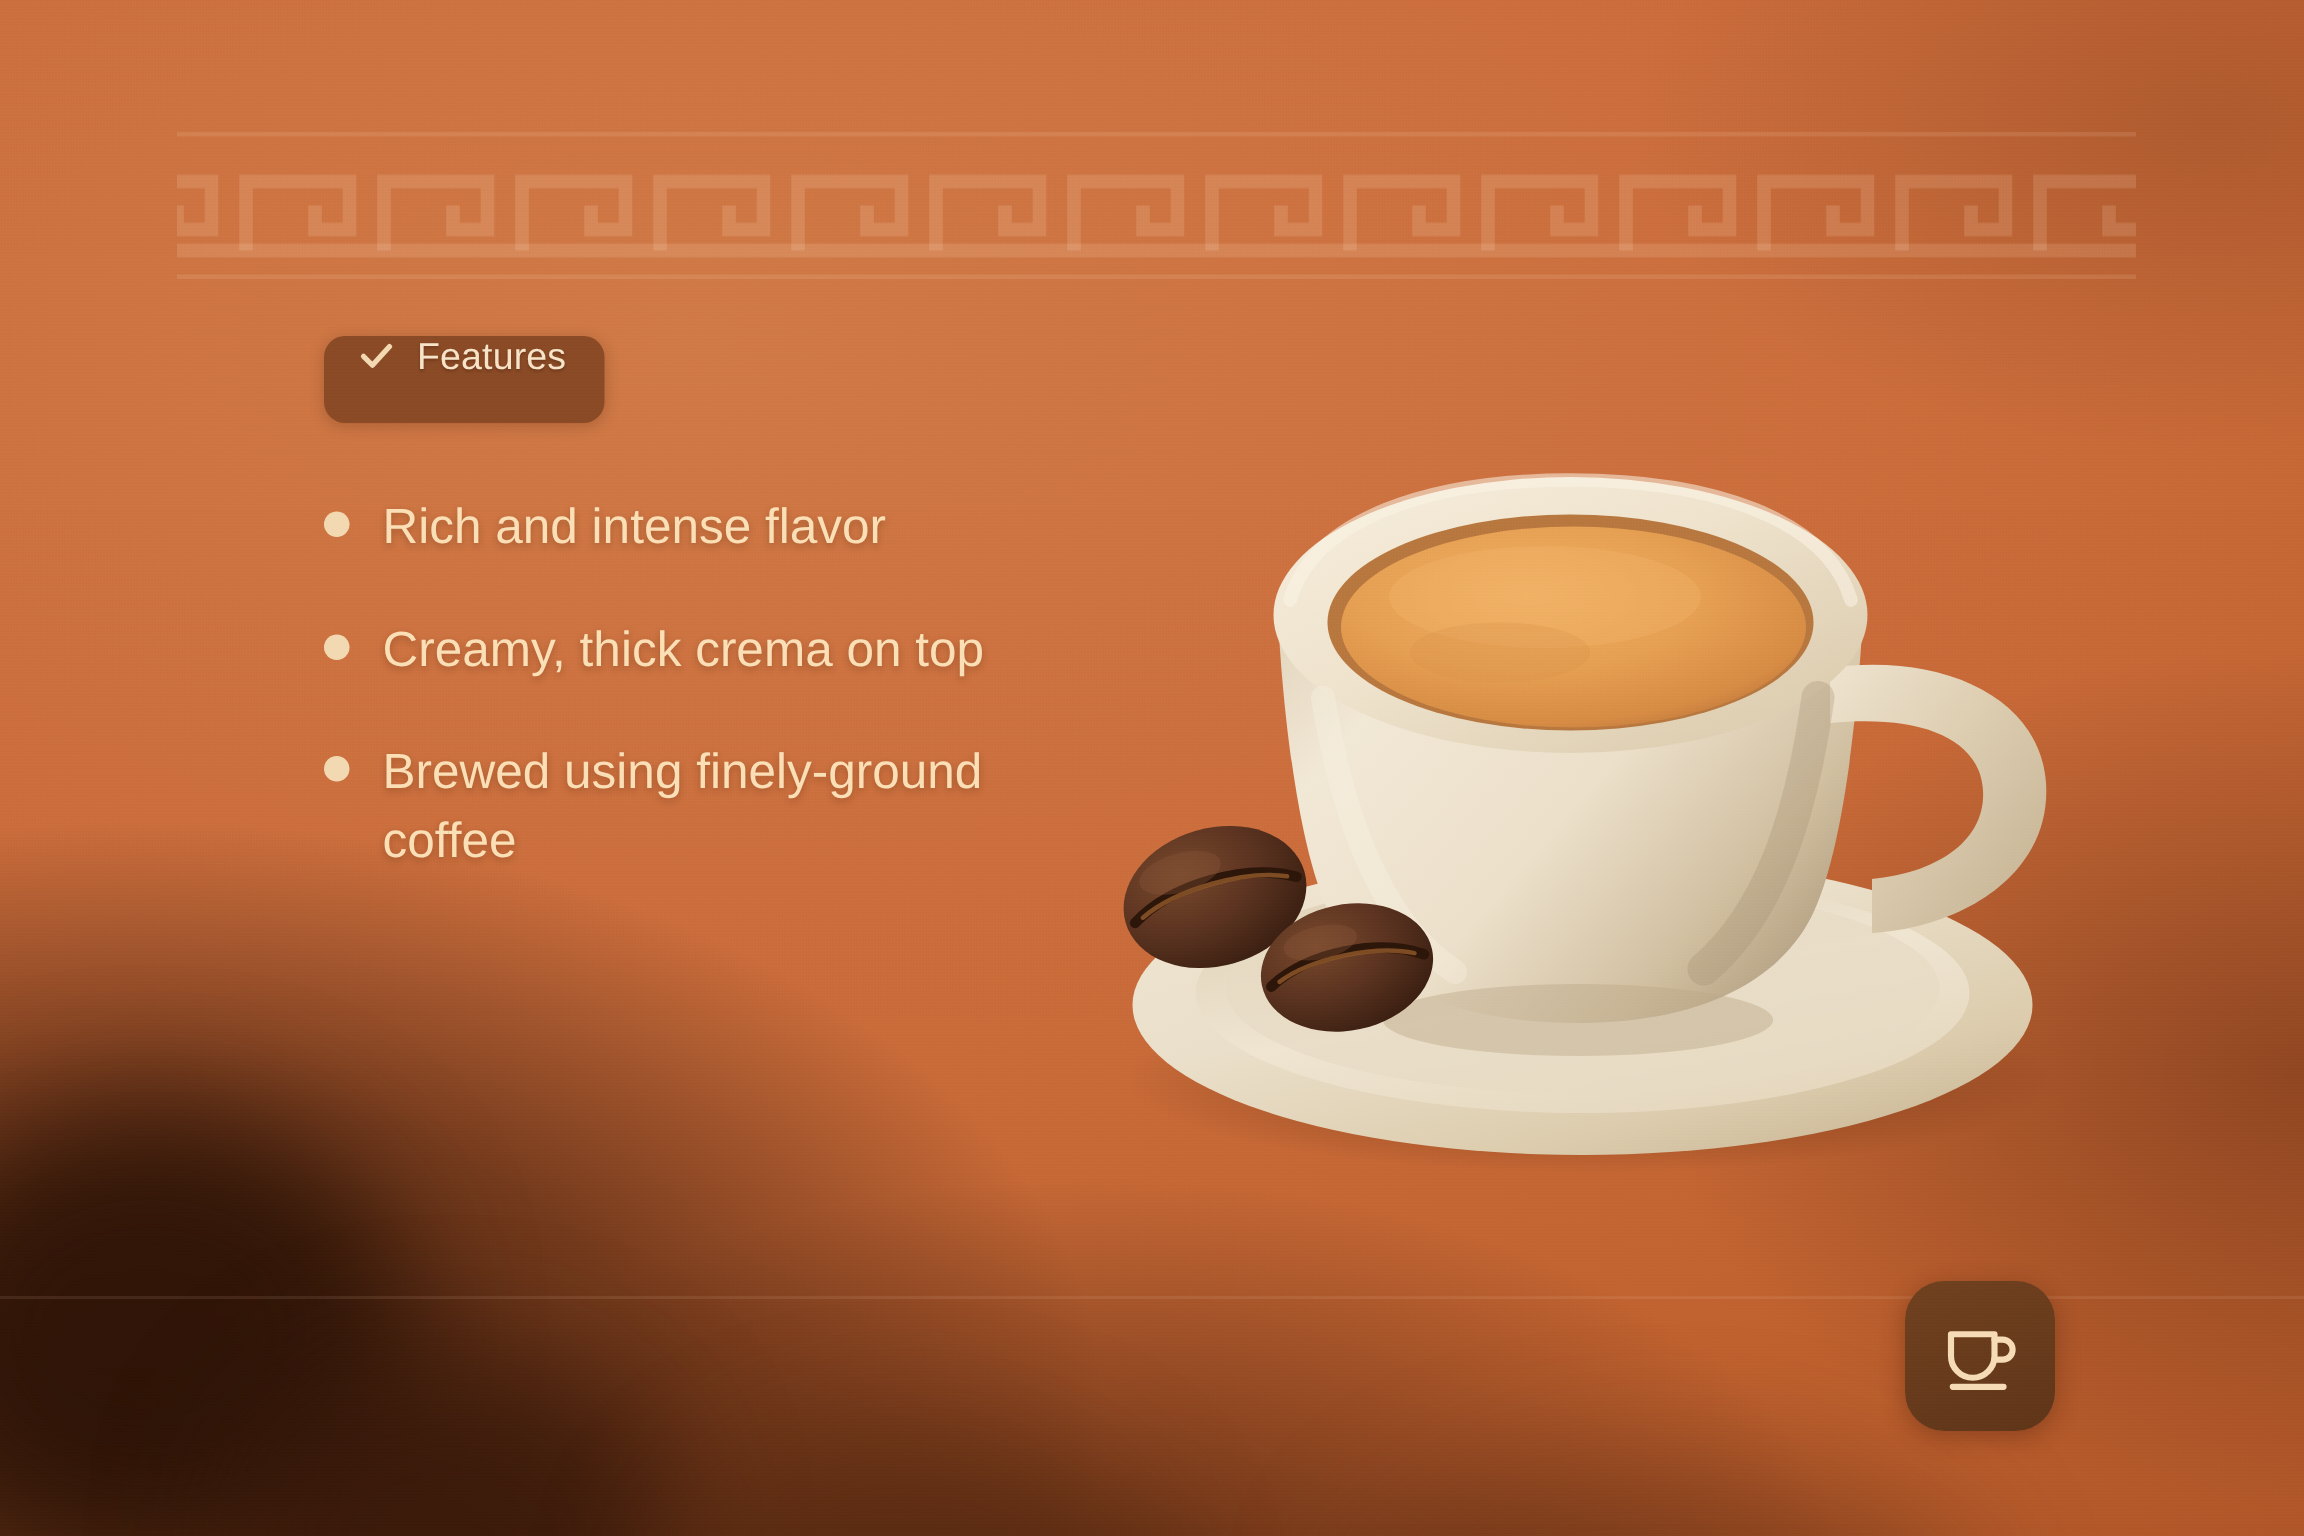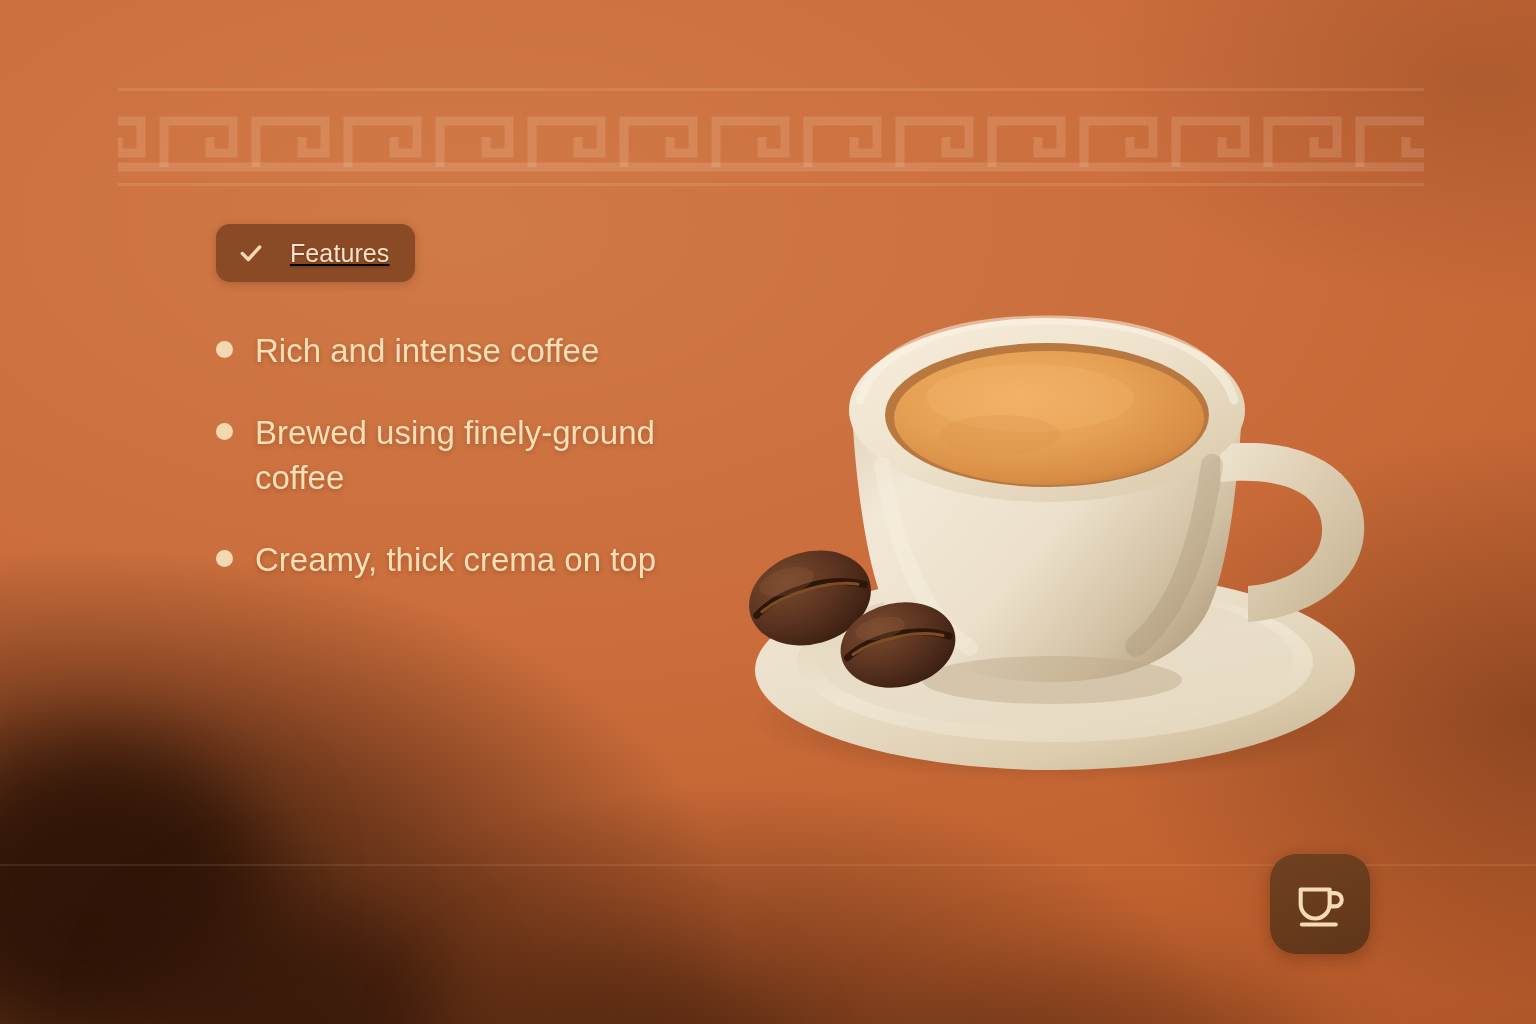--- a/index.html
+++ b/index.html
@@ -74,28 +74,27 @@
   }
 
   
   .content {
     position:absolute;
     left:216px; top:224px;
     width:560px;
   }
 
   .badge {
-    display:inline-flex; align-items:center;
-    gap:26px;
+    display:inline-flex; align-items:flex-start;
+    gap:14px;
     height:58px;
     padding:0 26px 0 22px;
     border-radius:14px;
     background:#8a4a25;
     box-shadow:0 2px 10px rgba(50,20,6,.22);
-    text-decoration:underline;
   }
   .badge-check { display:block; width:26px; height:26px; }
   .badge-label {
     font-size:25px; font-weight:400;
     color:#f6e3c8;
     letter-spacing:.1px;
     text-shadow:0 1px 2px rgba(60,25,8,.35);
   }
 
   .title {
@@ -295,29 +294,29 @@
           <path d="M4 12.5 L9.5 18 L20 6.5" fill="none" stroke="#f3d9b2" stroke-width="3.2" stroke-linecap="round" stroke-linejoin="round"></path>
         </svg>
       </span>
       <span class="badge-label">Features</span>
     </div>
 
 
     <ul class="features">
       <li class="feature-item">
         <span class="feature-dot"></span>
-        <span class="feature-text">Rich and intense coffee</span>
+        <span class="feature-text">Rich and intense flavor</span>
+      </li>
+      <li class="feature-item">
+        <span class="feature-dot"></span>
+        <span class="feature-text">Creamy, thick crema on top</span>
       </li>
       <li class="feature-item">
         <span class="feature-dot"></span>
         <span class="feature-text">Brewed using finely-ground coffee</span>
-      </li>
-      <li class="feature-item">
-        <span class="feature-dot"></span>
-        <span class="feature-text">Creamy, thick crema on top</span>
       </li>
     </ul>
   </div>
 
   <div class="app-icon">
     <span>
       <svg viewBox="0 0 48 48" width="58" height="58" xmlns="http://www.w3.org/2000/svg">
         <g fill="none" stroke="#f5dcb6" stroke-width="3.4" stroke-linecap="round" stroke-linejoin="round">
           <path d="M8 12 H32 V24 A12 12 0 0 1 20 36 A12 12 0 0 1 8 24 Z"></path>
           <path d="M32 15 H36.5 A5.5 5.5 0 0 1 36.5 26 H32"></path>

